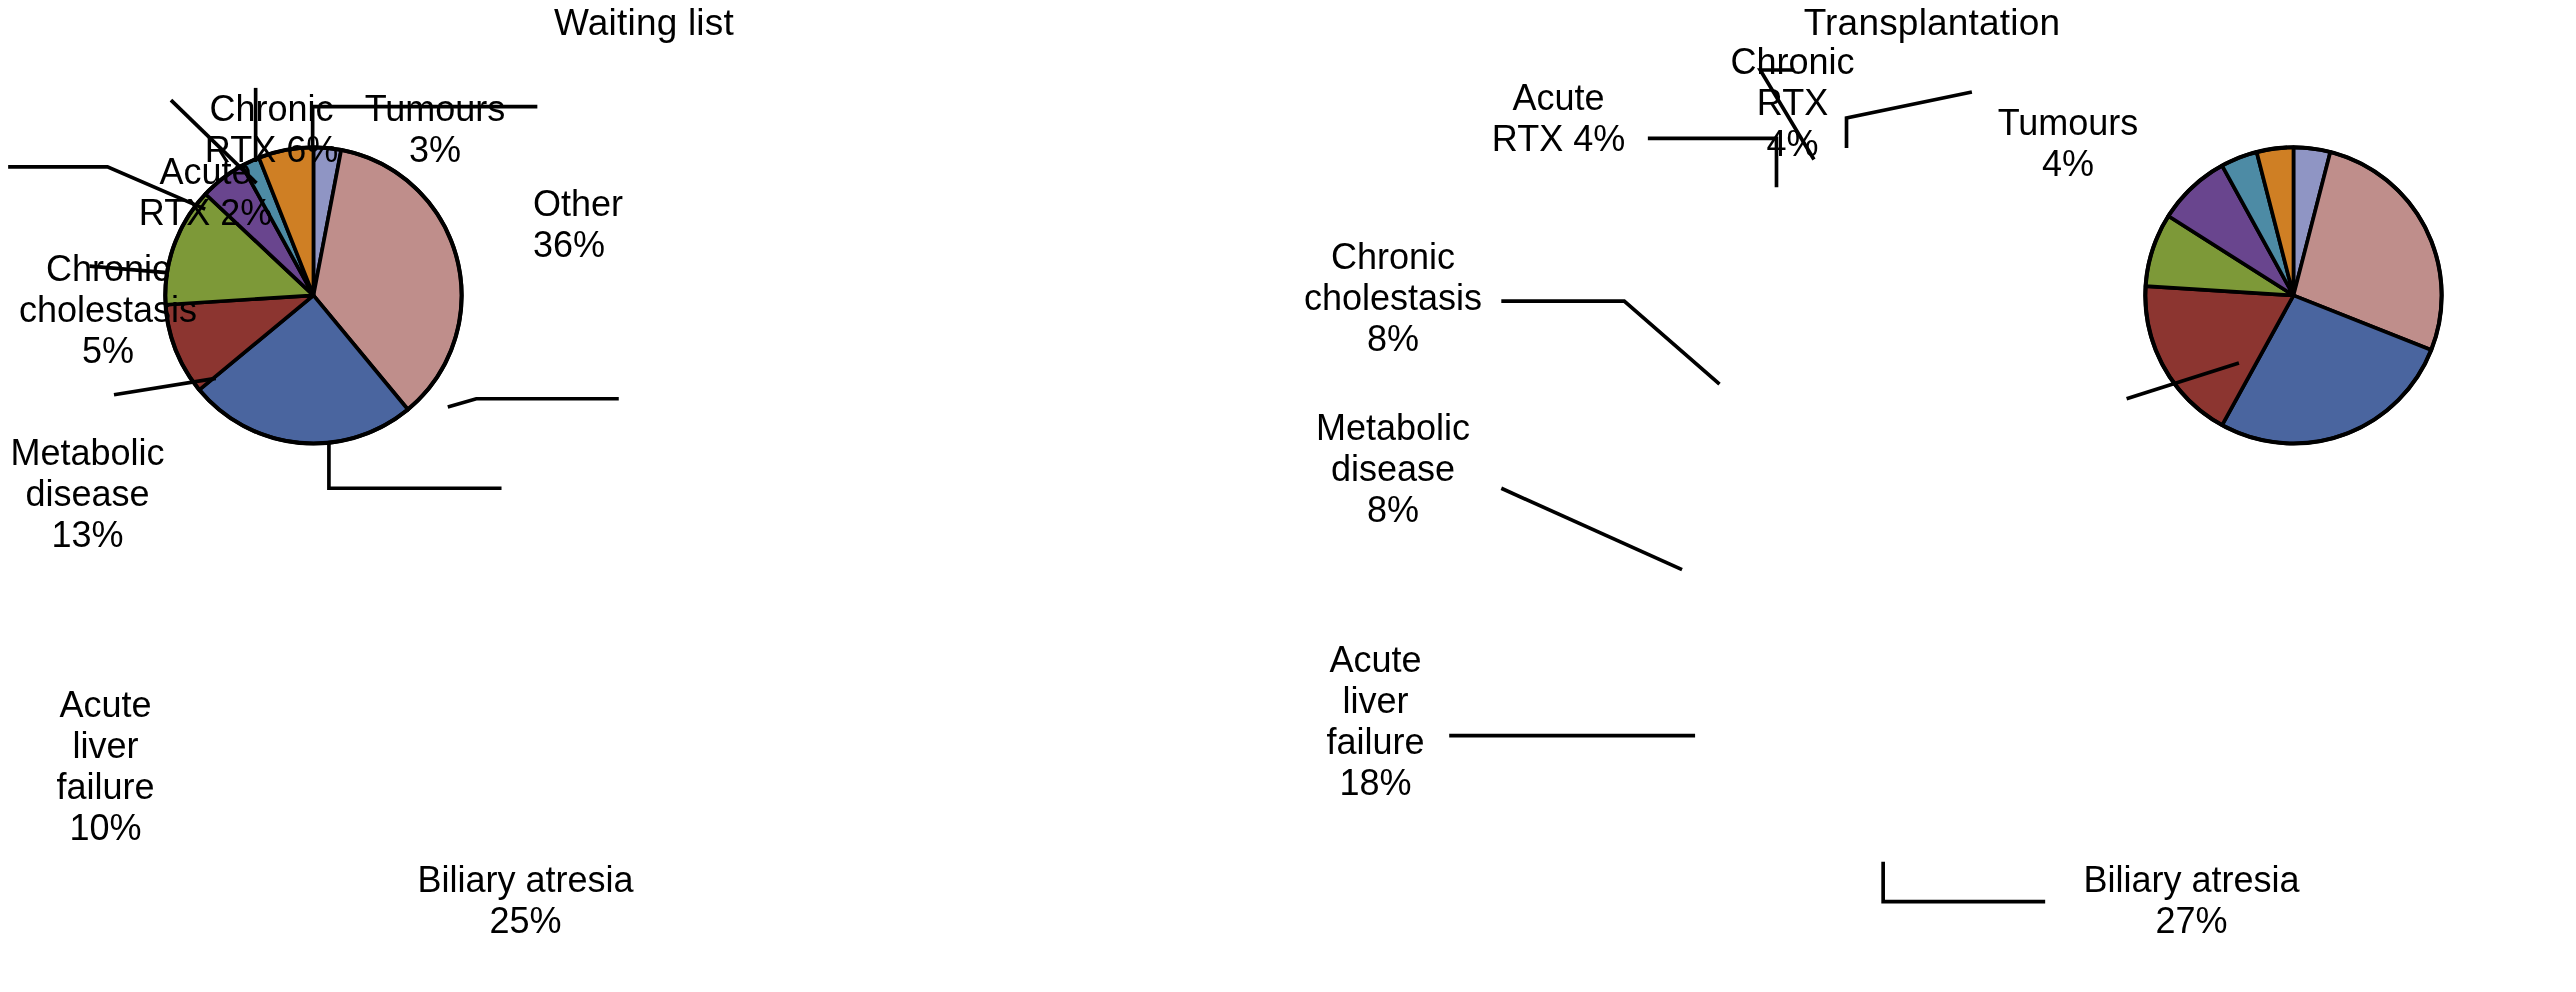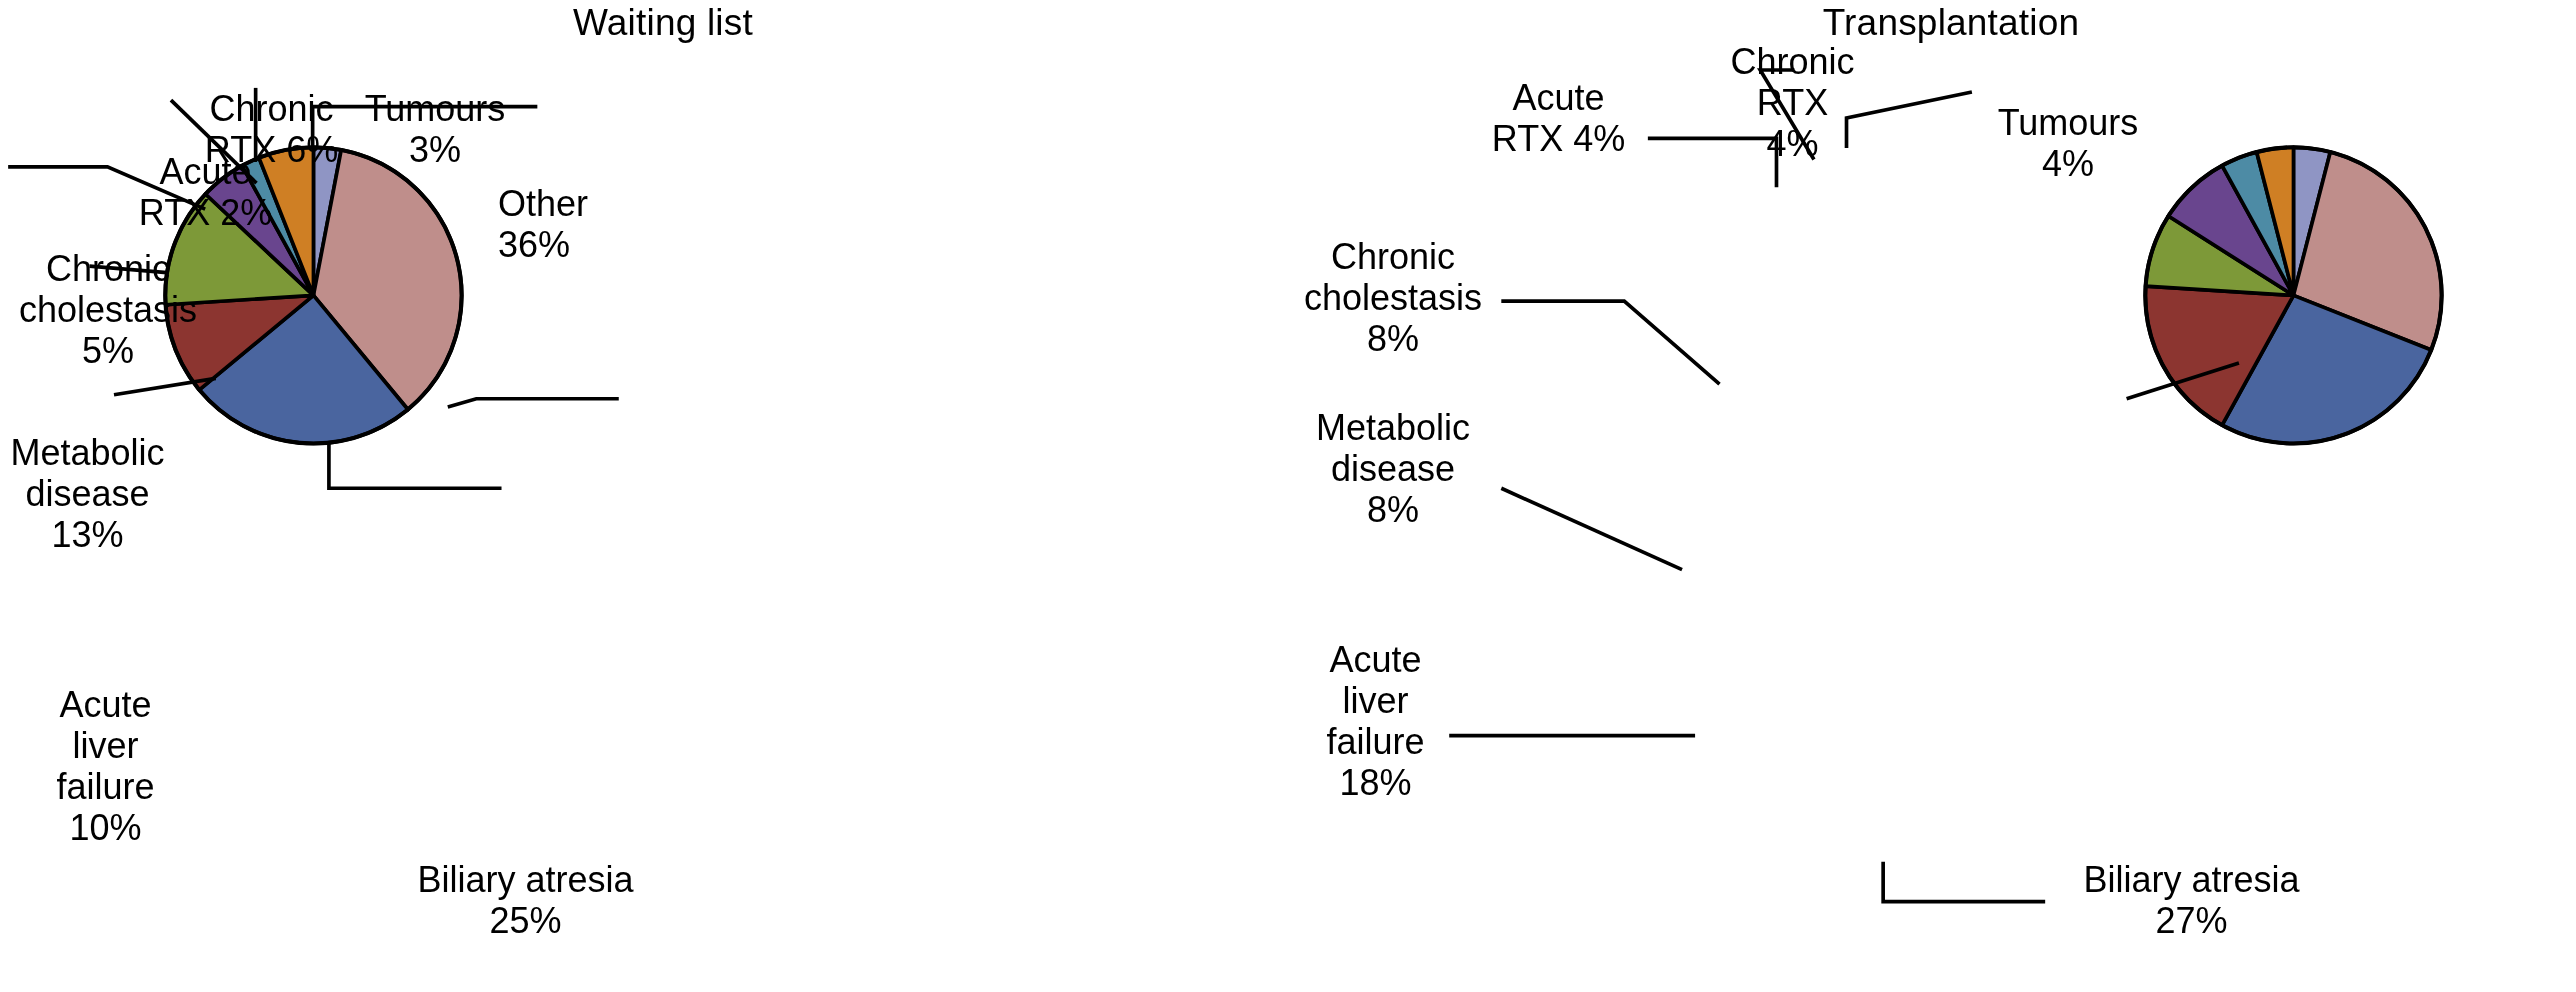--- a/index.html
+++ b/index.html
@@ -2,25 +2,25 @@
 <html style="font-size:13px"><head>
 <meta charset="utf-8">
 <style>
   html,body{margin:0;padding:0;background:#ffffff;}
   body{width:2576px;height:992px;position:relative;overflow:hidden;
        font-family:"Liberation Sans","DejaVu Sans",sans-serif;color:#000;}
   .chart-panel{position:absolute;top:0;height:992px;width:1288px;}
   #panel-left{left:0;}
   #panel-right{left:1288px;}
   .chart-title{position:absolute;top:1.6px;width:100%;text-align:center;
-     font-size:37px;line-height:42px;letter-spacing:0.2px;font-weight:400;padding-left:19px;}
+     font-size:37px;line-height:42px;letter-spacing:0.2px;font-weight:400;}
   .pie-svg{position:absolute;left:0;top:0;width:1288px;height:992px;overflow:visible;}
   .lbl{position:absolute;font-size:36px;line-height:41px;white-space:pre;}
   .lbl.c{text-align:center;}
-  .lbl.l{text-align:left;}
+  .lbl.l{text-align:left;margin-left:35px;}
 </style>
 </head>
 <body>
 
 <div class="chart-panel" id="panel-left">
 
   <div class="chart-title">Waiting list</div>
 
   <svg class="pie-svg" viewBox="0 0 1582 1219" preserveAspectRatio="none">
     <g id="pie-left">

